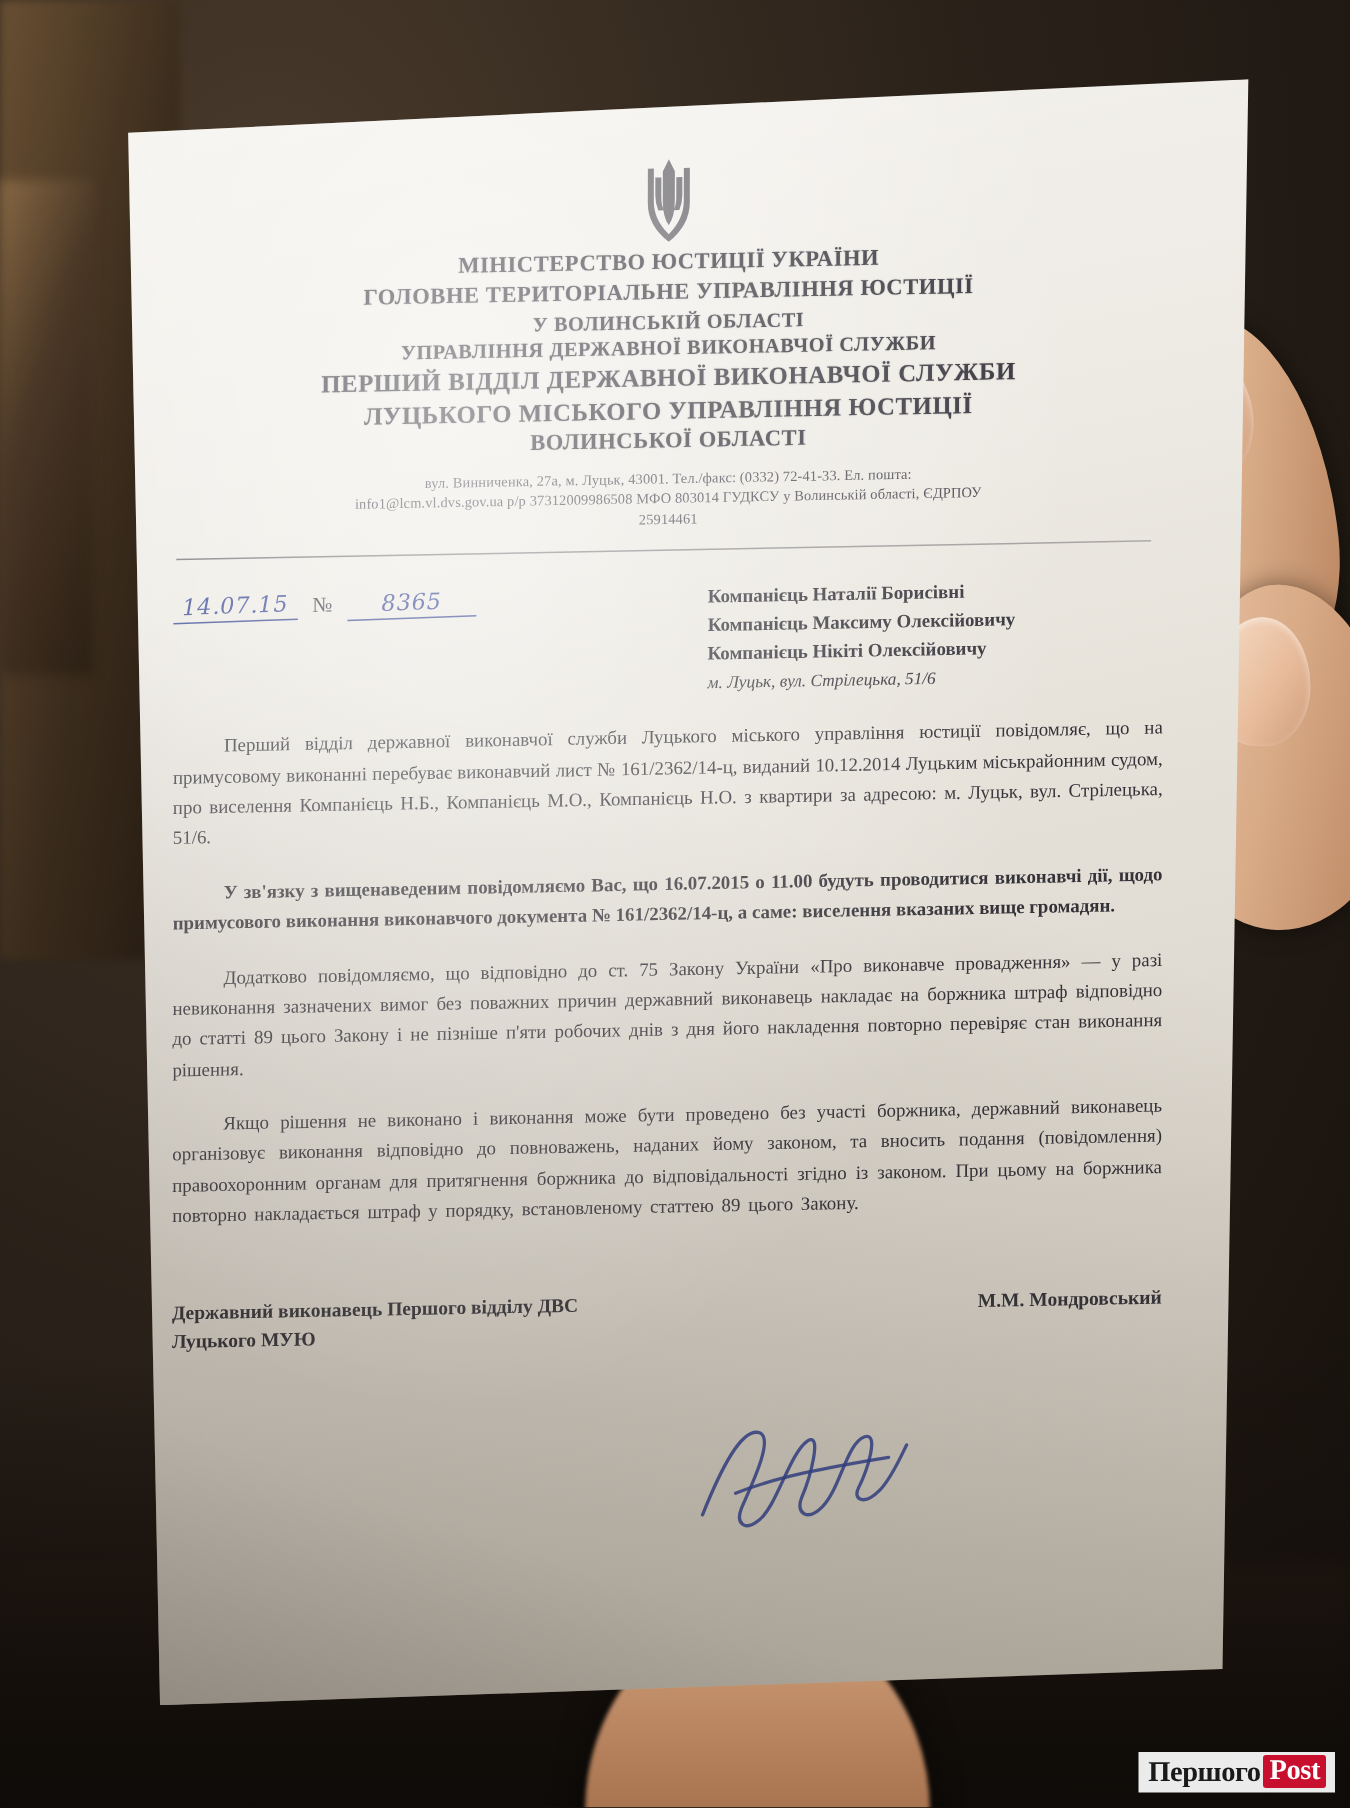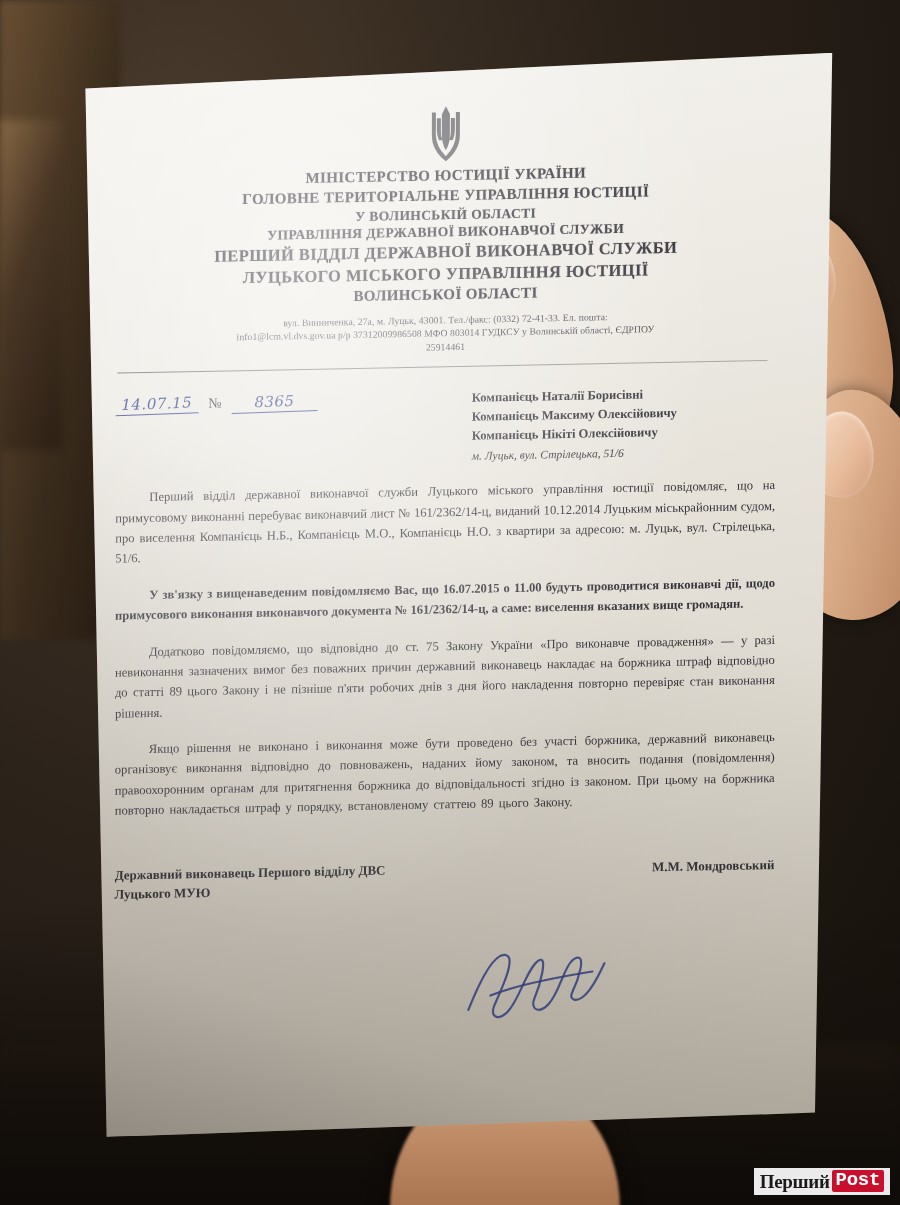--- a/index.html
+++ b/index.html
@@ -271,21 +271,20 @@
     line-height: 1;
     color: #1a1a1a;
     letter-spacing: -.3px;
   }
   .watermark .wm-red {
     background: #c8102e;
     color: #fff;
     padding: 1px 4px 2px 4px;
     margin-left: 2px;
     border-radius: 2px;
-    font-family: Liberation Mono, monospace;
   }
 </style>
 </head>
 <body>
 
 <div class="scene">
 
   <div class="bg-dark"></div>
   <div class="bg-panel-left"></div>
   <div class="bg-panel-left2"></div>
@@ -368,17 +367,17 @@
       <svg viewBox="0 0 150 90" aria-hidden="true">
         <path d="M8 70 C20 40, 34 12, 46 16 C56 20, 40 52, 34 66 C30 76, 36 82, 46 74 C58 64, 66 30, 78 22 C88 16, 80 46, 74 60 C70 70, 78 76, 88 66 C100 54, 104 24, 116 20 C126 17, 118 42, 112 54 C108 62, 116 66, 126 56 C134 48, 140 34, 144 26"></path>
         <path d="M30 56 C56 46, 90 40, 132 34"></path>
       </svg>
     </div>
 
     <div class="sheet-shade"></div>
   </div>
 
   <div class="watermark">
-    <span>Перший</span>
+    <span>Першого</span>
       <span class="wm-red">Post</span>
   </div>
 
 </div>
 
 </body></html>

